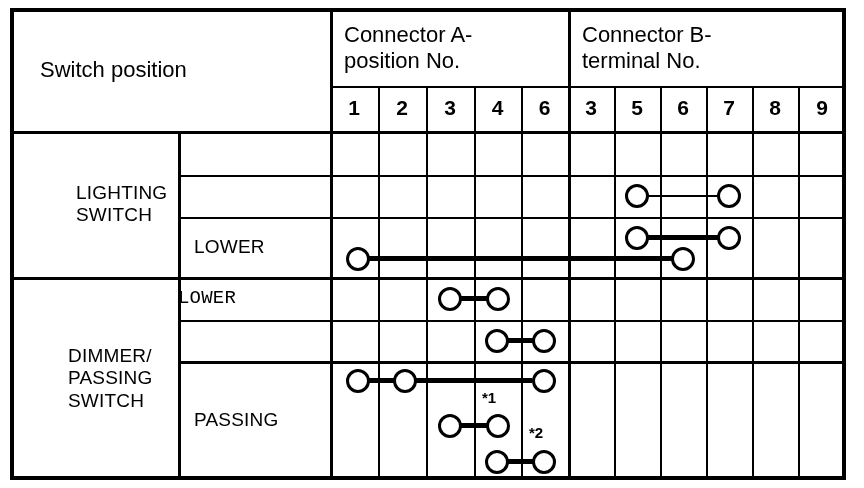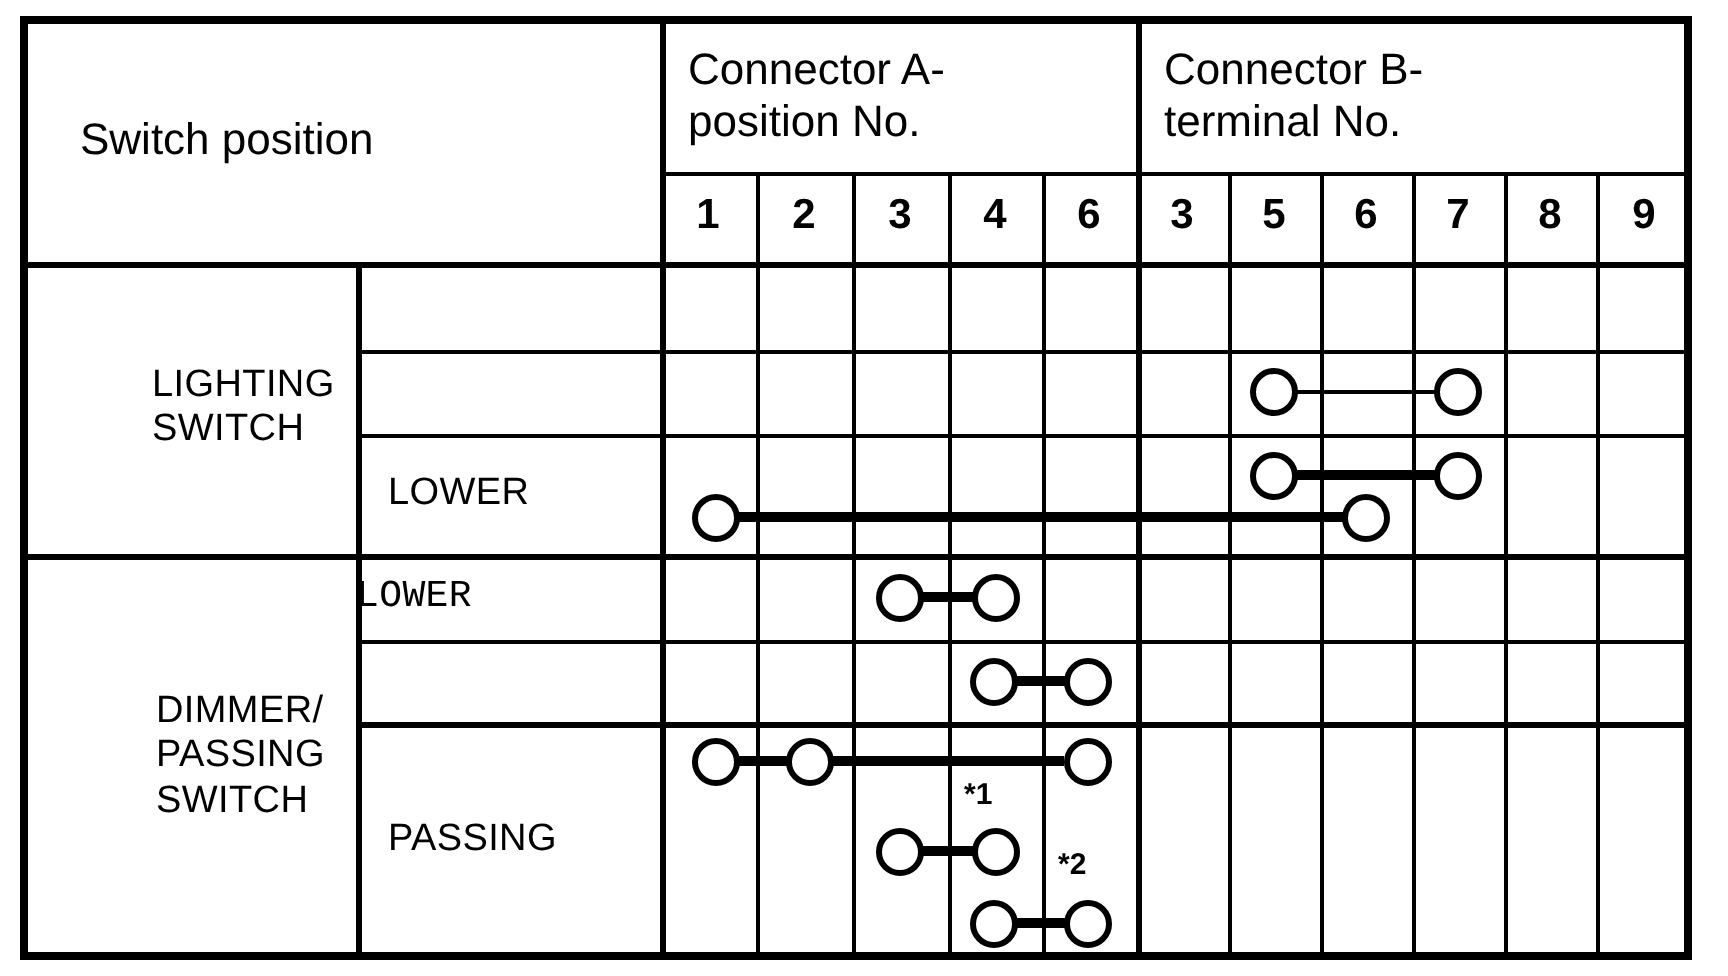--- a/index.html
+++ b/index.html
@@ -140,21 +140,21 @@
   <div class="cell vc hc t-num" style="left:568px; top:86px; width:46px; height:45px;">3</div>
   <div class="cell vc hc t-num" style="left:614px; top:86px; width:46px; height:45px;">5</div>
   <div class="cell vc hc t-num" style="left:660px; top:86px; width:46px; height:45px;">6</div>
   <div class="cell vc hc t-num" style="left:706px; top:86px; width:46px; height:45px;">7</div>
   <div class="cell vc hc t-num" style="left:752px; top:86px; width:46px; height:45px;">8</div>
   <div class="cell vc hc t-num" style="left:798px; top:86px; width:48px; height:45px;">9</div>
 
   <div class="cell vc hl t-group" style="left:14px; top:131px; width:164px; height:146px; padding-left:18px;">LIGHTING
 SWITCH</div>
 
-  <div class="cell vc hl t-group" style="left:24px; top:277px; width:164px; height:203px; padding-left:10px;">DIMMER/
+  <div class="cell vc hl t-group" style="left:14px; top:277px; width:164px; height:203px; padding-left:10px;">DIMMER/
 PASSING
 SWITCH</div>
 
   <div class="cell vc hl t-pos" style="left:178px; top:217px; width:152px; height:60px; padding-left:16px;">LOWER</div>
   <div class="cell vc hl t-pos" style="left:178px; top:277px; width:152px; height:43px; font-family:Liberation Mono, monospace;">LOWER</div>
   <div class="cell vc hl t-pos" style="left:178px; top:361px; width:152px; height:119px; padding-left:16px;">PASSING</div>
 
   <div class="link thin" style="left:637px; top:195px; width:92px;"></div>
   <div class="node" style="left:625px; top:184px;"></div>
   <div class="node" style="left:717px; top:184px;"></div>

